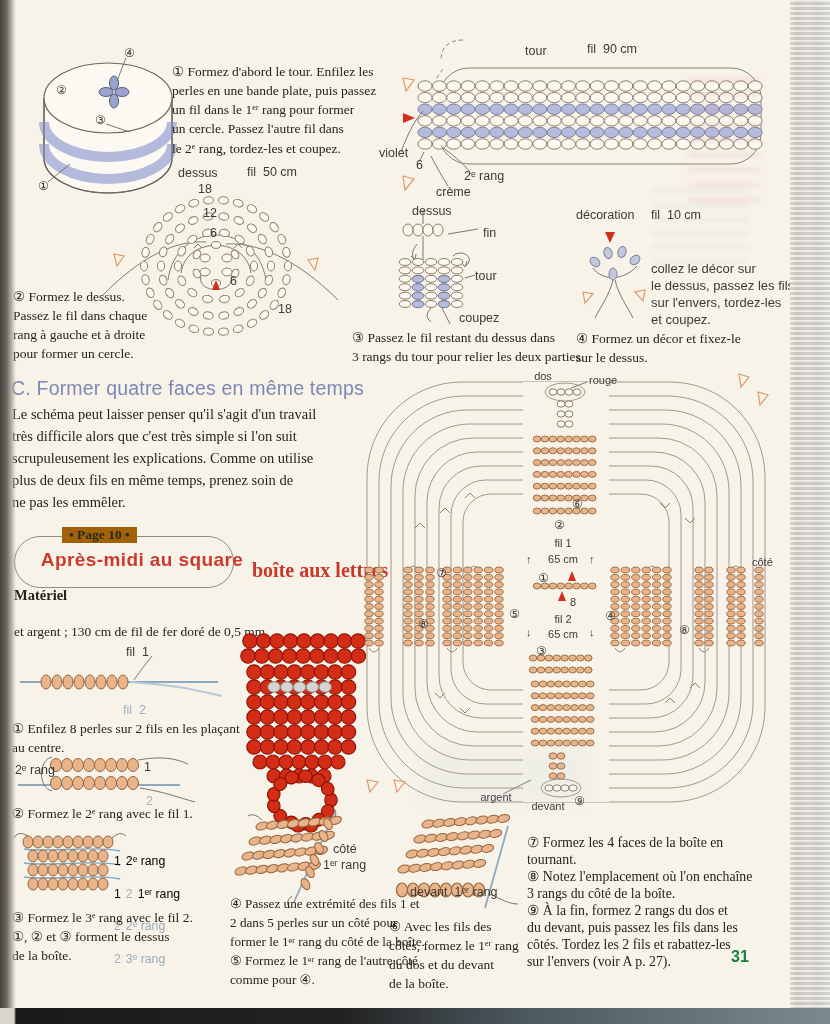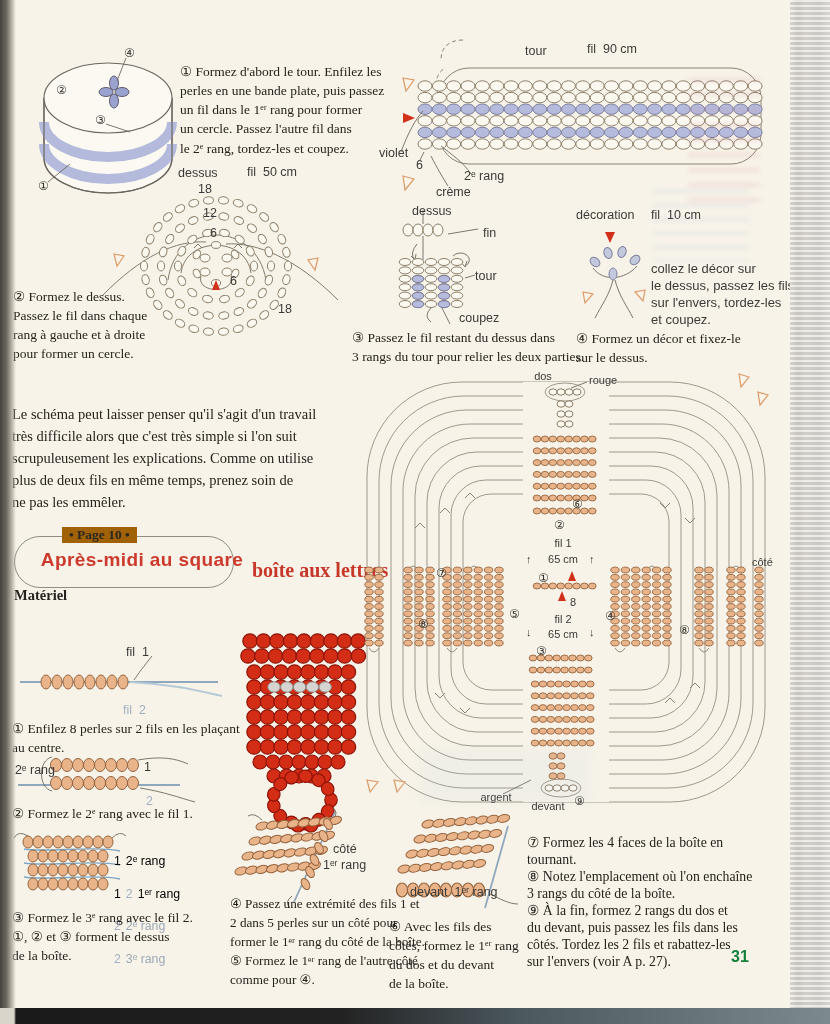--- a/index.html
+++ b/index.html
@@ -59,21 +59,21 @@
     </g>
     <path class="wire2" d="M104,22 L95,45"></path>
     <path class="wire2" d="M84,88 L108,96"></path>
     <path class="wire2" d="M26,146 L48,128"></path>
     <text class="num" x="102" y="21">④</text>
     <text class="num" x="34" y="58">②</text>
     <text class="num" x="73" y="88">③</text>
     <text class="num" x="16" y="154">①</text>
   </svg>
 
-  <div class="t serif" style="left:180px;top:62px;width:245px">① Formez d'abord le tour. Enfilez les
+  <div class="t serif" style="left:172px;top:62px;width:245px">① Formez d'abord le tour. Enfilez les
 perles en une bande plate, puis passez
 un fil dans le 1ᵉʳ rang pour former
 un cercle. Passez l'autre fil dans
 le 2ᵉ rang, tordez-les et coupez.</div>
 
   <span class="t sans" style="left:178px;top:166px">dessus</span>
   <span class="t sans" style="left:247px;top:165px">fil&nbsp;&nbsp;50 cm</span>
 
   <svg style="left:106px;top:178px" width="230" height="175" viewBox="0 0 230 175">
     <path class="wire" d="M-4,118 C35,78 70,62 100,64"></path>
@@ -448,32 +448,34 @@
   </svg>
   <span class="t sans" style="left:576px;top:208px">décoration</span>
   <span class="t sans" style="left:651px;top:208px">fil&nbsp;&nbsp;10 cm</span>
   <div class="t sans" style="left:651px;top:260px;font-size:13px;line-height:17px">collez le décor sur
 le dessus, passez les fils
 sur l'envers, tordez-les
 et coupez.</div>
   <div class="t serif" style="left:576px;top:329px;width:210px">④ Formez un décor et fixez-le
 sur le dessus.</div>
 
+  <div id="headingC">C. Former quatre faces en même temps</div>
   <div class="t serif" style="left:12px;top:403px;width:390px;font-size:14.5px;line-height:22px">Le schéma peut laisser penser qu'il s'agit d'un travail
 très difficile alors que c'est très simple si l'on suit
 scrupuleusement les explications. Comme on utilise
 plus de deux fils en même temps, prenez soin de
 ne pas les emmêler.</div>
 
   <div id="pill"></div>
   <div id="pageRef">• Page 10 •</div>
   <div id="projTitle">Après-midi au square</div>
   <span class="t serif red" style="left:252px;top:556px;font-weight:bold;font-size:20px">boîte aux lettres</span>
 
   <div class="t serif" style="left:14px;top:585px;font-weight:bold;font-size:14.5px">Matériel</div>
+  <div class="t serif" style="left:14px;top:622px;width:340px">et argent&nbsp;; 130 cm de fil de fer doré de 0,5 mm.</div>
 
   <svg style="left:10px;top:640px" width="230" height="85" viewBox="0 0 230 85">
     <path class="blue" d="M10,42 L208,42"></path>
     <path d="M120,42 C160,44 185,50 212,56" fill="none" stroke="#b6c9d6" stroke-width="2"></path>
     <path class="wire2" d="M142,16 C134,26 128,34 124,40"></path>
     <g>
         <ellipse cx="36.0" cy="42.0" rx="5" ry="7" fill="#eab48a" stroke="#96653f" stroke-width="1"></ellipse>
         <ellipse cx="47.0" cy="42.0" rx="5" ry="7" fill="#eab48a" stroke="#96653f" stroke-width="1"></ellipse>
         <ellipse cx="58.0" cy="42.0" rx="5" ry="7" fill="#eab48a" stroke="#96653f" stroke-width="1"></ellipse>
         <ellipse cx="69.0" cy="42.0" rx="5" ry="7" fill="#eab48a" stroke="#96653f" stroke-width="1"></ellipse>

